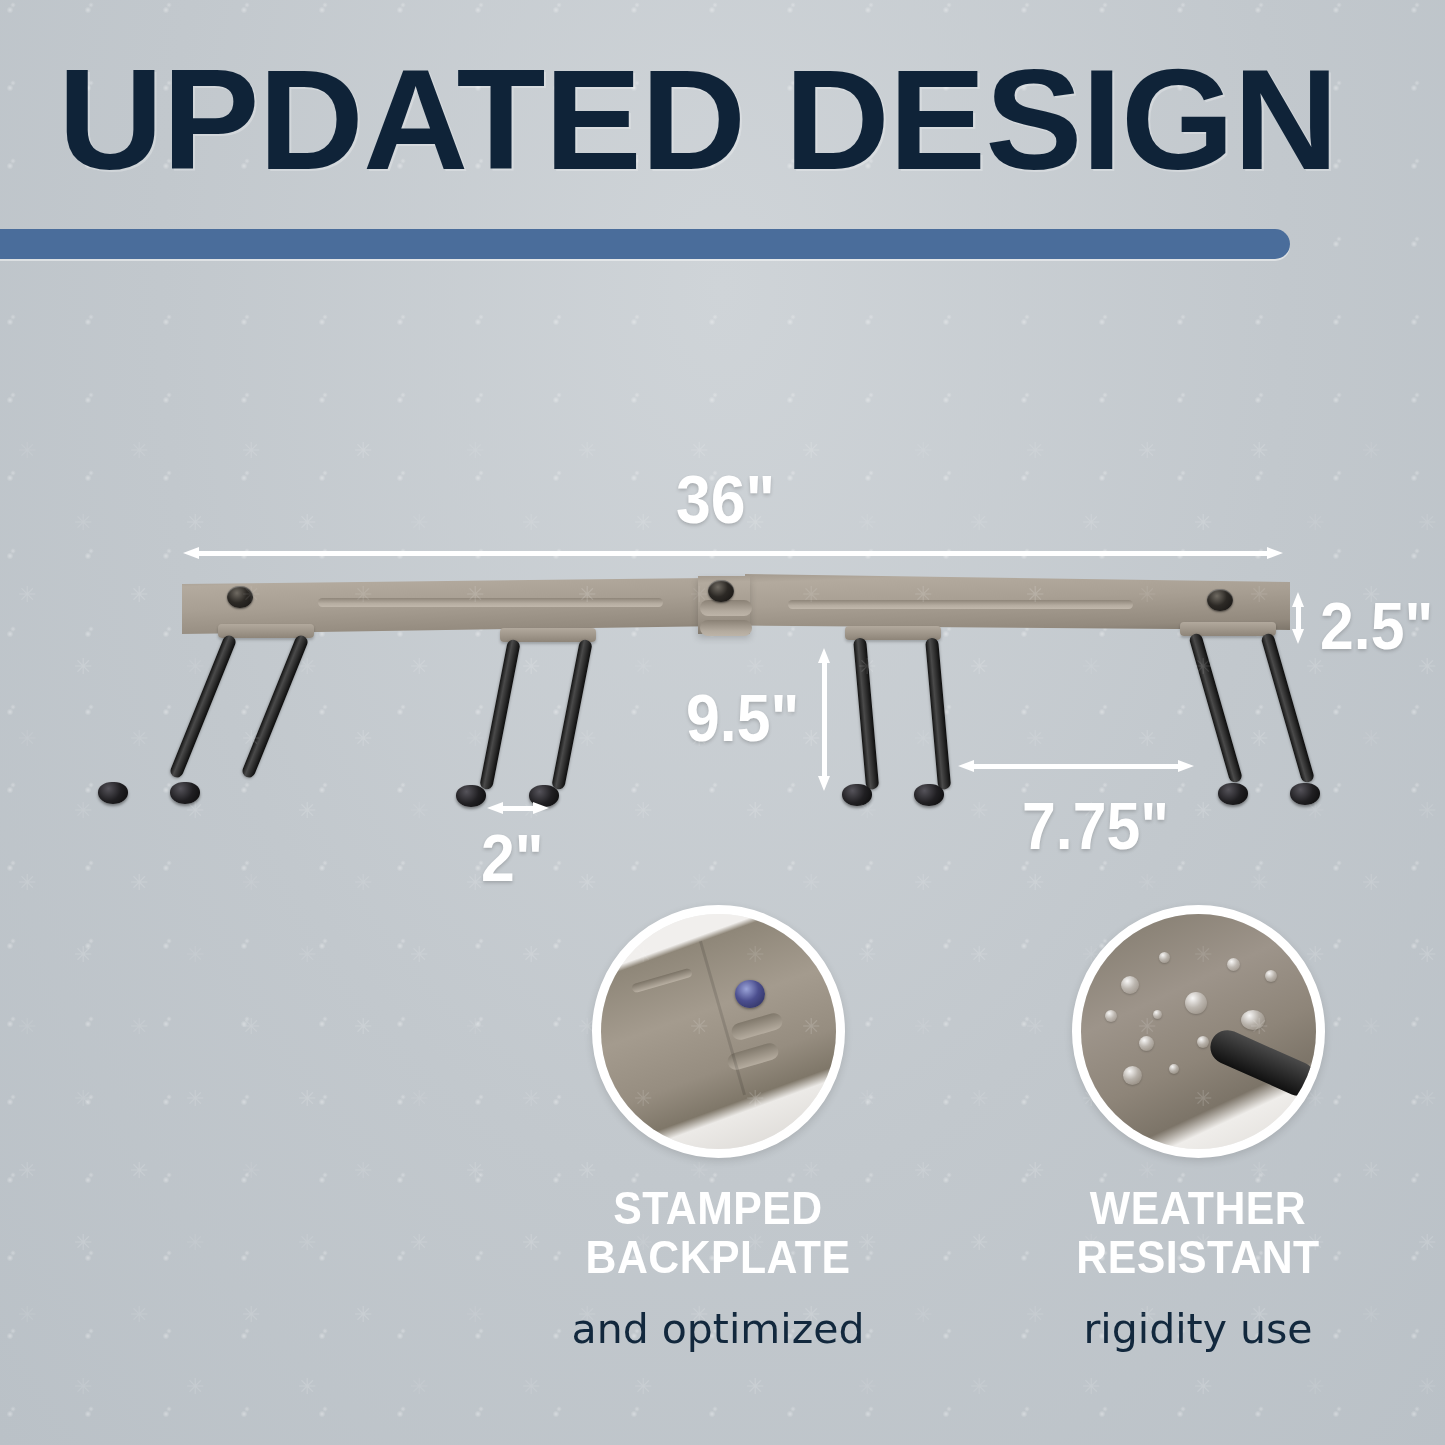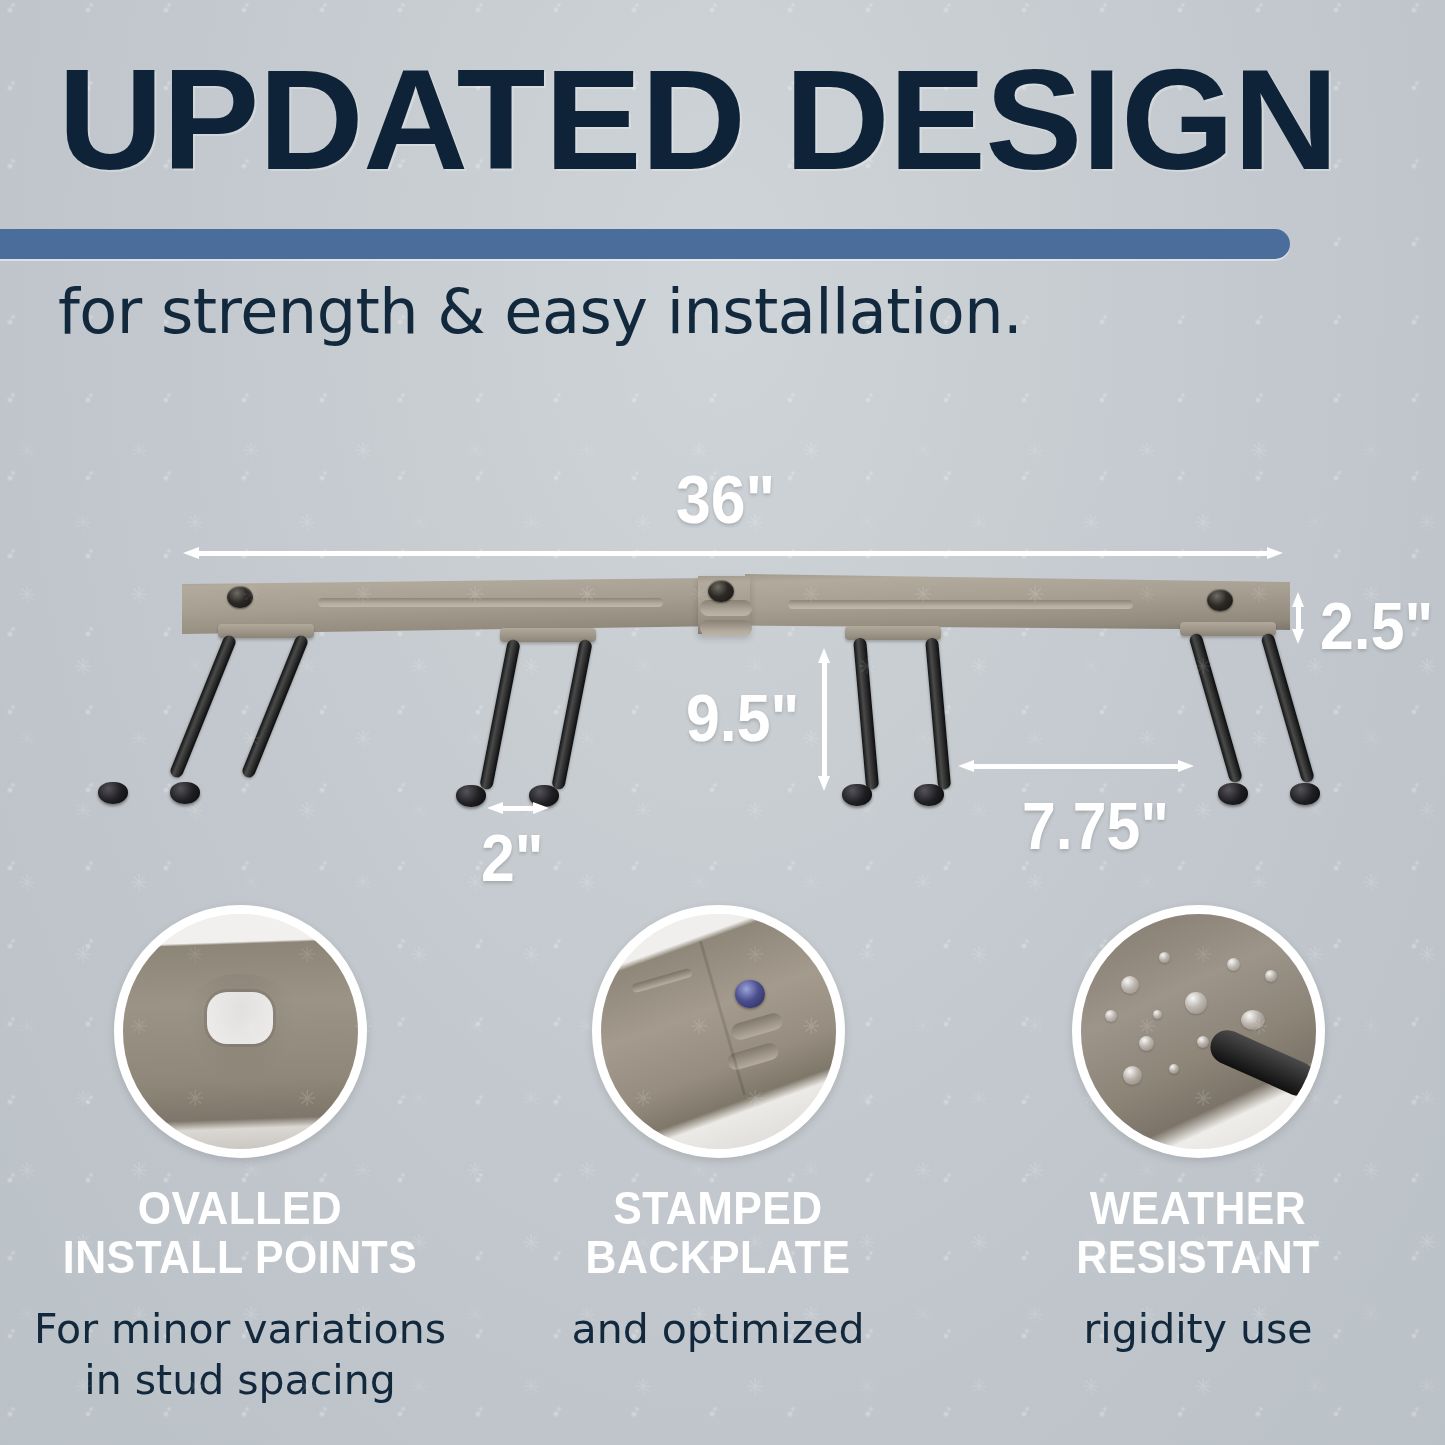--- a/index.html
+++ b/index.html
@@ -146,21 +146,20 @@
 </style>
 </head>
 <body>
 
 <div id="stage">
   <div class="stars"></div>
 
   <div id="headline">UPDATED DESIGN</div>
   <div id="rule"></div>
   <div id="subhead">
-    <div>for strength &amp; easy installation.</div>
   </div>
 
   <div id="product">
 
     <div class="plate" style="left:182px;top:138px;width:525px;height:56px;
                 clip-path:polygon(0 6px, 100% 0, 100% 86%, 0 100%);"></div>
     <div class="plate" style="left:745px;top:134px;width:545px;height:56px;
                 clip-path:polygon(0 0, 100% 8px, 100% 100%, 0 92%);"></div>
     <div class="plate" style="left:698px;top:136px;width:52px;height:58px;"></div>
 
@@ -228,36 +227,20 @@
     <div class="dimlabel" style="left:481px;top:380px;font-size:66px;">2"</div>
 
     <div class="harrow" style="left:958px;top:320px;width:236px;">
       <div class="ah left"></div>
         <div class="bar"></div>
         <div class="ah right"></div>
     </div>
     <div class="dimlabel" style="left:1022px;top:348px;font-size:66px;">7.75"</div>
   </div>
 
-  <div class="feature" style="left:10px;top:905px;">
-    <div class="circle">
-      <div class="inner" style="background:linear-gradient(178deg,#f2f0ee 0%,#f2f0ee 13%,#8d8578 14%,#9b9386 38%,#8f8779 70%,#7e766a 86%,#dbd8d4 90%,#c8c5c1 100%);">
-        <div style="position:absolute;left:84px;top:78px;width:66px;height:52px;border-radius:20px;background:#f3f1ef;box-shadow:0 0 0 3px rgba(0,0,0,.08);"></div>
-        <div style="position:absolute;left:58px;top:60px;width:120px;height:118px;border-radius:58px 58px 62px 62px;background:radial-gradient(ellipse at 50% 30%, rgba(0,0,0,.07), rgba(0,0,0,0) 65%);"></div>
-      </div>
-    </div>
-    <div class="ftitle">
-      <div>OVALLED</div>
-      <div>INSTALL POINTS</div>
-    </div>
-    <div class="fdesc">
-      <div>For minor variations</div>
-      <div>in stud spacing</div>
-    </div>
-  </div>
 
   <div class="feature" style="left:488px;top:905px;">
     <div class="circle">
       <div class="inner" style="background:linear-gradient(160deg,#f1efed 0%,#f1efed 18%,#8f8779 20%,#a49b8e 42%,#968d80 62%,#7f7769 74%,#eceae7 78%,#d7d4d0 100%);">
         <div style="position:absolute;left:30px;top:62px;width:62px;height:9px;border-radius:5px;background:linear-gradient(180deg,#7b7366,#b8afa2);transform:rotate(-16deg);"></div>
         <div style="position:absolute;left:134px;top:66px;width:30px;height:28px;border-radius:50%;background:radial-gradient(circle at 38% 32%,#9aa3d8 0%,#4c4f8f 45%,#272a55 100%);box-shadow:0 1px 3px rgba(0,0,0,.45);"></div>
         <div style="position:absolute;left:130px;top:104px;width:52px;height:17px;border-radius:9px;background:linear-gradient(180deg,#80786b,#b5ac9f);transform:rotate(-16deg);"></div>
         <div style="position:absolute;left:126px;top:134px;width:52px;height:17px;border-radius:9px;background:linear-gradient(180deg,#80786b,#b5ac9f);transform:rotate(-16deg);"></div>
         <div style="position:absolute;left:120px;top:24px;width:3px;height:160px;background:rgba(0,0,0,.12);transform:rotate(-16deg);"></div>
       </div>

